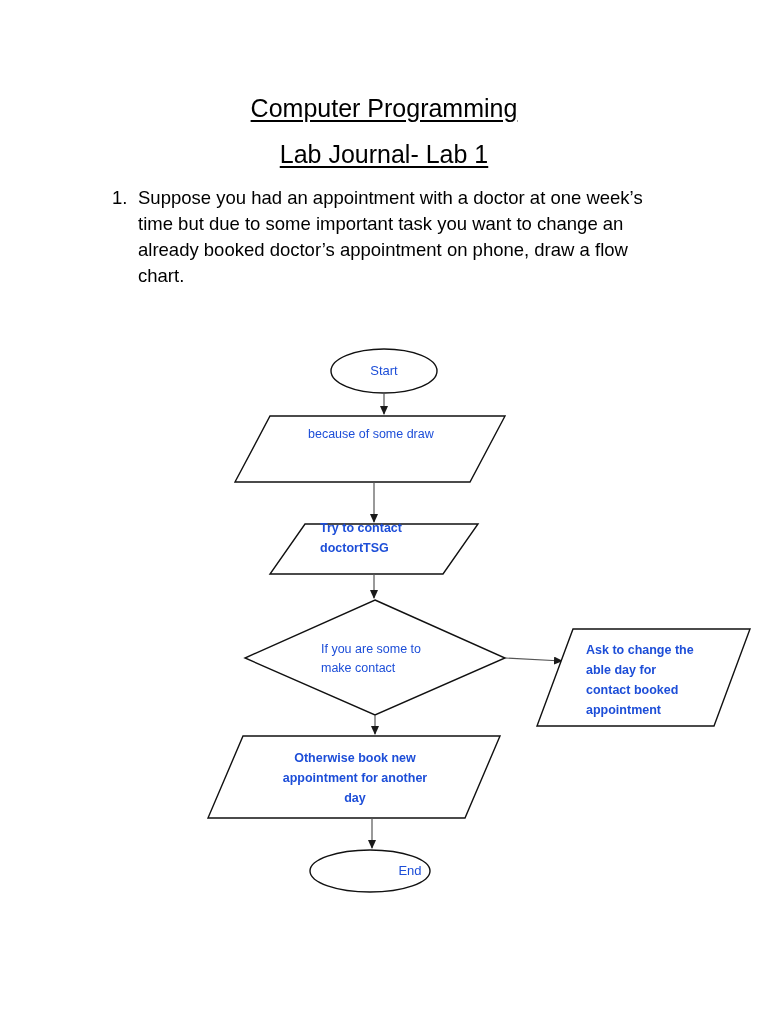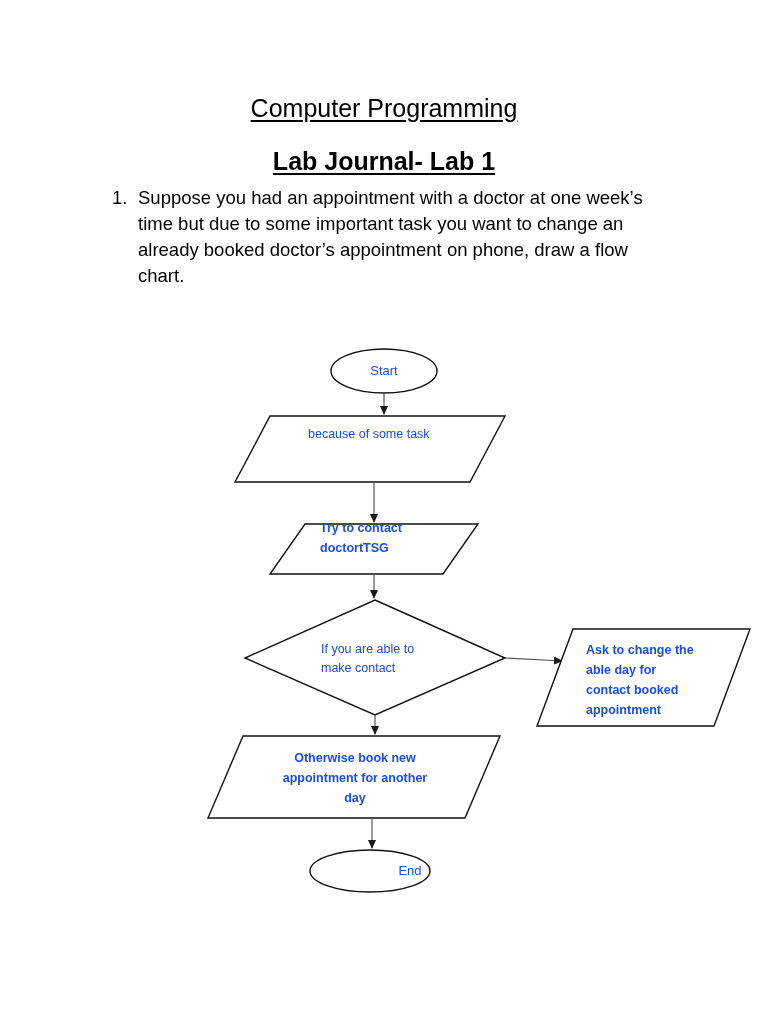--- a/index.html
+++ b/index.html
@@ -36,21 +36,21 @@
     line-height: 30px;
     font-weight: 400;
     letter-spacing: 0px;
     white-space: nowrap;
   }
   .doc-title span {
     text-decoration: underline;
     text-underline-offset: 3px;
   }
   #title-line-1 { top: 93px; }
-  #title-line-2 { top: 146px; font-weight: bold; }
+  #title-line-2 { top: 139px; }
 
   
   .question {
     position: absolute;
     left: 112px;
     top: 185px;
     width: 566px;
     display: flex;
     align-items: flex-start;
     font-size: 18.5px;
@@ -159,30 +159,30 @@
       <polygon points="243,406 500,406 465,488 208,488" fill="#ffffff" stroke="#111111" stroke-width="1.4"></polygon>
 
       <line x1="372" y1="488" x2="372" y2="518" stroke="#555555" stroke-width="1.2" marker-end="url(#arrowhead)"></line>
 
       <ellipse cx="370" cy="541" rx="60" ry="21" fill="#ffffff" stroke="#111111" stroke-width="1.4"></ellipse>
     </svg>
 
     <div class="node-label terminal" style="left:331px; top:33px; width:106px;">Start</div>
 
     <div class="node-label regular" style="left:308px; top:95px; width:200px;">
-      <span class="ln">because of some task</span>
+      <span class="ln">because of some draw</span>
     </div>
 
     <div class="node-label bold" style="left:320px; top:188px; width:170px;">
       <span class="ln">Try to contact</span>
       <span class="ln">doctortTSG</span>
     </div>
 
     <div class="node-label regular" style="left:321px; top:310px; width:180px;">
-      <span class="ln">If you are able to</span>
+      <span class="ln">If you are some to</span>
       <span class="ln">make contact</span>
     </div>
 
     <div class="node-label bold" style="left:586px; top:310px; width:170px;">
       <span class="ln">Ask to change the</span>
       <span class="ln">able day for</span>
       <span class="ln">contact booked</span>
       <span class="ln">appointment</span>
     </div>
 

